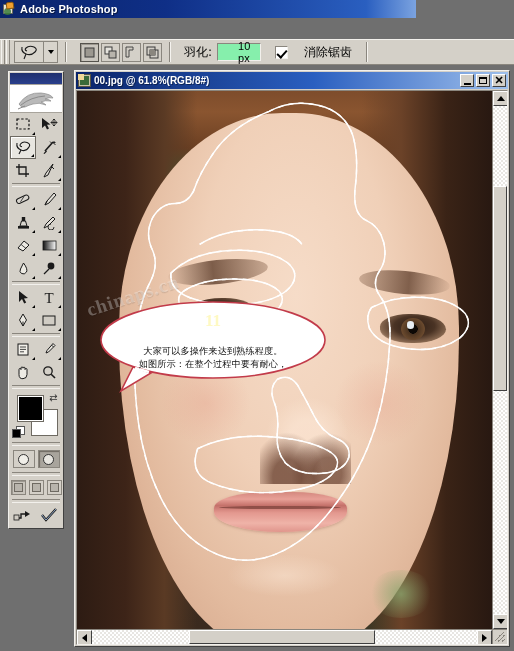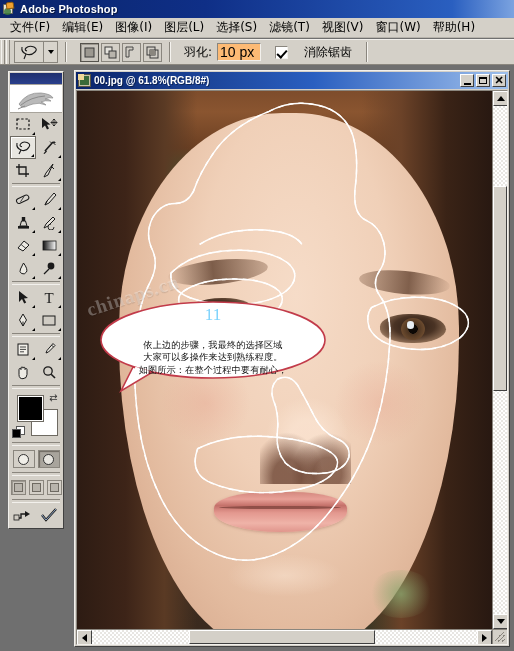--- a/index.html
+++ b/index.html
@@ -13,21 +13,21 @@
   #app {
     position: relative;
     width: 514px; height: 651px;
     background: #6f6f6f;
     overflow: hidden;
   }
 
   
   .titlebar {
     position: absolute; left: 0; top: 0;
-    width: 514px; height: 18px;
+    width: 416px; height: 18px;
     background: linear-gradient(to right, #0a246a 0%, #0f2f87 40%, #2a5fc0 88%, #7ba3e0 100%);
     display: flex; align-items: center;
     padding-left: 2px;
   }
   .app-icon {
     width: 14px; height: 14px; margin-right: 4px;
     position: relative; flex: 0 0 auto;
   }
   .app-icon .ic-a { position:absolute; left:1px; top:2px; width:10px; height:10px;
     background:#e8e4d8; border:1px solid #6b6b5a; border-radius:1px; }
@@ -107,22 +107,22 @@
   }
   .selmode.active { border:1px solid #55524c; background:#cac6be;
     box-shadow: inset 1px 1px 0 #9c9890; }
   .opt-label {
     font-size: 12px; color:#000; margin-left: 6px; white-space: nowrap;
     font-family: "DejaVu Sans", sans-serif;
   }
   .opt-input {
     width: 44px; height: 18px; margin-left: 5px;
     border: 1px solid #8a867e; border-right-color:#f2f0ec; border-bottom-color:#f2f0ec;
-    background: #fdba74; font-size: 14px; color:#000;
-    display:flex; align-items:center; padding-left:2px;
+    background: #86efac; font-size: 11px; color:#000;
+    display:flex; align-items:center; padding-left:20px;
     font-family: "Liberation Sans", sans-serif;
   }
   .opt-check-wrap { display:flex; align-items:center; margin-left:14px; flex:0 0 auto; }
   .opt-check {
     width: 13px; height: 13px; background:#fff;
     border: 1px solid #8a867e; border-right-color:#f2f0ec; border-bottom-color:#f2f0ec;
     position: relative; margin-right:4px;
   }
   .opt-check::after {
     content:""; position:absolute; left:3px; top:1px;
@@ -338,21 +338,21 @@
 
   
   .balloon { position:absolute; left:22px; top:210px; width:228px; height:90px; }
   .balloon svg { position:absolute; left:0; top:0; overflow:visible; }
   .balloon-inner {
     position:absolute; left:0; top:0; width:228px; height:78px;
     display:flex; flex-direction:column; align-items:center; justify-content:center;
     padding: 4px 16px 2px;
   }
   .balloon-num {
-    color:#7dd3fc; font-size:17px; font-weight:normal; line-height:1;
+    color:#fef9c3; font-size:17px; font-weight:bold; line-height:1;
     margin-bottom:16px; font-family:"Liberation Serif", serif;
   }
   .balloon-text {
     color:#111; font-size:9.2px; line-height:1.32; text-align:center;
     font-family:"DejaVu Sans", sans-serif; letter-spacing:.1px;
   }
 
   
   .vscroll {
     position:absolute; right:0; top:0; width:15px; bottom:15px;
@@ -394,31 +394,20 @@
 
   <div class="titlebar">
     <span class="app-icon">
       <span class="ic-a"></span>
         <span class="ic-c"></span>
         <span class="ic-b"></span>
     </span>
     <span class="title-text">Adobe Photoshop</span>
   </div>
 
-  <div class="menubar">
-    <div class="menu-item">文件(F)</div>
-    <div class="menu-item">编辑(E)</div>
-    <div class="menu-item">图像(I)</div>
-    <div class="menu-item">图层(L)</div>
-    <div class="menu-item">选择(S)</div>
-    <div class="menu-item">滤镜(T)</div>
-    <div class="menu-item">视图(V)</div>
-    <div class="menu-item">窗口(W)</div>
-    <div class="menu-item">帮助(H)</div>
-  </div>
 
   <div class="optionsbar">
     <div class="opt-grip"></div>
     <div class="opt-tool">
       <svg width="20" height="16" viewBox="0 0 20 16">
         <path d="M3 3 Q2 8 7 10 Q12 12 16 8 Q19 5 15 3 Q10 1 7 4 Q5 6 8 7" fill="none" stroke="#1a1a1a" stroke-width="1.1"></path>
         <path d="M7 10 L5 15" fill="none" stroke="#1a1a1a" stroke-width="1.1"></path>
       </svg>
     </div>
     <div class="opt-arrow">
@@ -790,21 +779,20 @@
           <div class="watermark">chinaps.cn</div>
 
           <div class="balloon">
             <svg width="228" height="92" viewBox="0 0 228 92">
               <ellipse cx="114" cy="39" rx="112" ry="38" fill="#ffffff" stroke="#c23b4a" stroke-width="1.6"></ellipse>
               <path d="M34 66 L22 90 L52 72 Z" fill="#ffffff" stroke="#c23b4a" stroke-width="1.6"></path>
               <path d="M36 67 L50 71" stroke="#ffffff" stroke-width="2.6"></path>
             </svg>
             <div class="balloon-inner">
               <div class="balloon-num">11</div>
-              <div class="balloon-text">依上边的步骤，我最终的选择区域</div>
               <div class="balloon-text">大家可以多操作来达到熟练程度。</div>
               <div class="balloon-text">如图所示：在整个过程中要有耐心，</div>
             </div>
           </div>
         </div>
 
         <div class="vscroll">
           <div class="sb-btn">
               <i class="ar-up"></i>
             </div>

